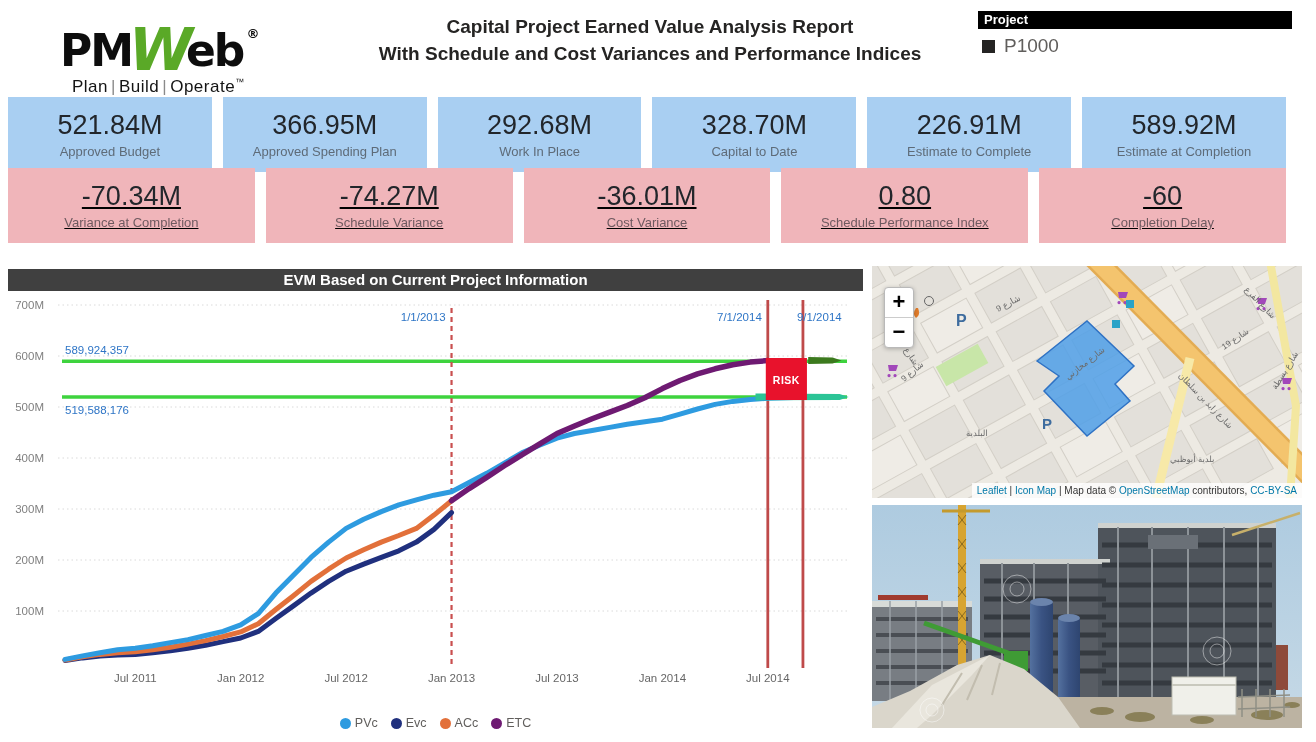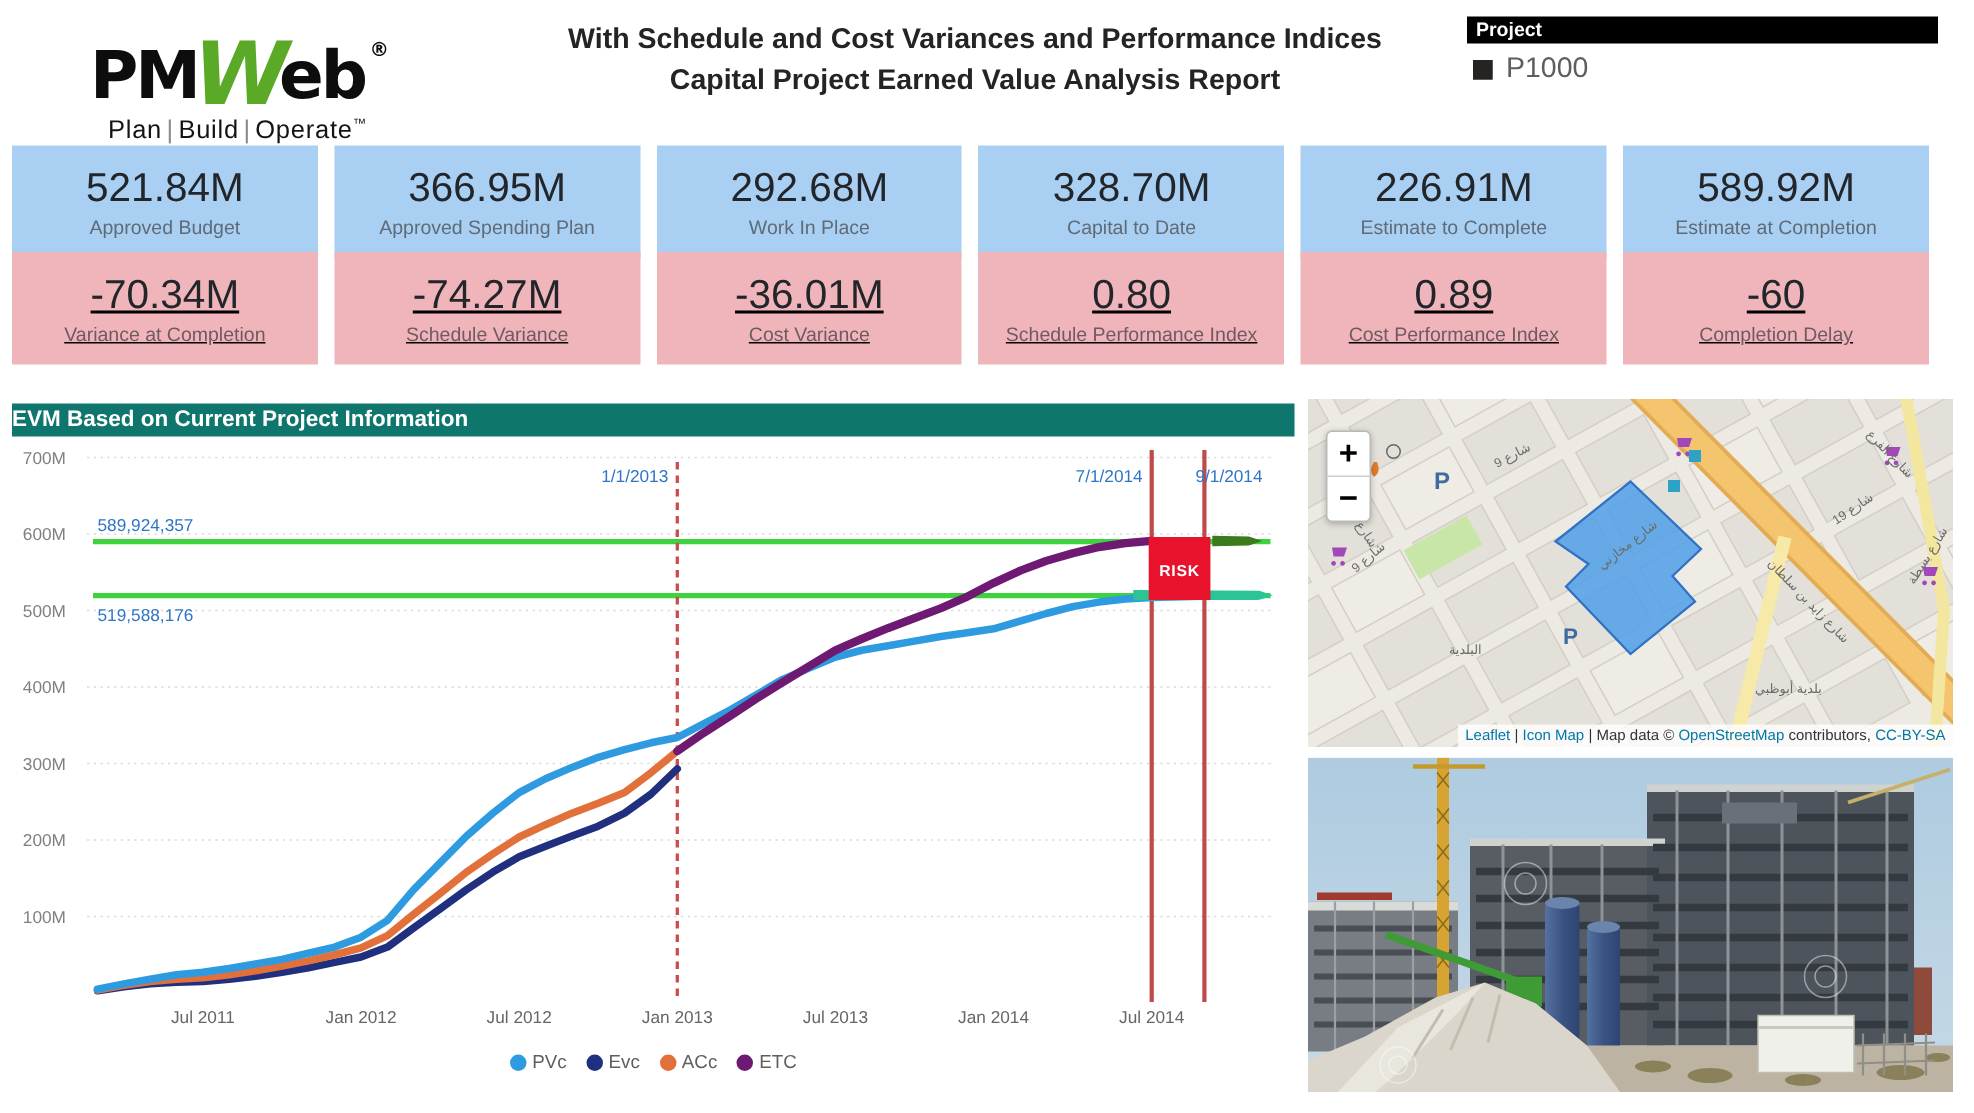--- a/index.html
+++ b/index.html
@@ -32,23 +32,23 @@
   .kpi-row.row-pink { top:168px;text-decoration:underline; }
   .kpi-card { flex:1; height:75px; display:flex; flex-direction:column; align-items:center; justify-content:center; gap:3px; }
   .row-blue .kpi-card { background:#A9CFF2; }
   .row-pink .kpi-card { background:#F0B5BA; }
   .kpi-value { font-size:27px; color:#22262B; }
   .kpi-label { font-size:13px; color:#5E6B78; }
   .row-pink .kpi-label { color:#6F5A60; }
 
   
   .chart-panel { position:absolute; left:8px; top:269px; width:855px; }
-  .chart-title-bar { height:22px; background:#0f766e; color:#fff; font-size:15px; font-weight:bold;
-    text-align:left; line-height:22px; }
-  .chart-legend { margin-top:0; display:flex; justify-content:center; align-items:flex-start; gap:13px; }
+  .chart-title-bar { height:22px; background:#404040; color:#fff; font-size:15px; font-weight:bold;
+    text-align:center; line-height:22px; }
+  .chart-legend { margin-top:16px; display:flex; justify-content:center; align-items:flex-start; gap:13px; }
   .legend-item { display:flex; align-items:center; gap:4px; font-size:12.5px; color:#605E5C; }
   .legend-dot { width:11px; height:11px; border-radius:50%; }
 
   
   .map-panel { position:absolute; left:872px; top:266px; width:430px; height:232px; overflow:hidden; background:#EDEAE3; }
   .map-attribution { position:absolute; right:0; bottom:0; background:rgba(255,255,255,.8);
     font-size:10px; color:#333; padding:2px 5px; white-space:nowrap; }
   .map-attribution .attr-link { color:#0078A8; text-decoration:none; cursor:pointer; }
   .map-zoom { position:absolute; left:12px; top:21px; width:30px; height:61px; background:#fff;
     border:1px solid #b9b9b9; border-radius:4px; box-shadow:0 1px 4px rgba(0,0,0,.25); }
@@ -61,22 +61,22 @@
 </style>
 </head>
 <body>
 
 <div class="logo">
   <div class="logo-main"><span>PM</span><span class="logo-w">W</span><span>eb</span><span class="logo-reg">®</span></div>
   <div class="logo-tagline"><span>Plan</span><span class="logo-sep">|</span><span>Build</span><span class="logo-sep">|</span><span>Operate</span><span class="logo-tm">™</span></div>
 </div>
 
 <div class="report-title">
+  <div>Capital Project Earned Value Analysis Report</div>
   <div>With Schedule and Cost Variances and Performance Indices</div>
-  <div>Capital Project Earned Value Analysis Report</div>
 </div>
 
 <div class="slicer">
   <div class="slicer-header">Project</div>
   <div class="slicer-item">
     <span class="slicer-checkbox"></span>
     <span class="slicer-label">P1000</span>
   </div>
 </div>
 
@@ -115,24 +115,20 @@
       <div class="kpi-value">-74.27M</div>
       <div class="kpi-label">Schedule Variance</div>
     </div>
     <div class="kpi-card">
       <div class="kpi-value">-36.01M</div>
       <div class="kpi-label">Cost Variance</div>
     </div>
     <div class="kpi-card">
       <div class="kpi-value">0.80</div>
       <div class="kpi-label">Schedule Performance Index</div>
-    </div>
-    <div class="kpi-card">
-      <div class="kpi-value">0.89</div>
-      <div class="kpi-label">Cost Performance Index</div>
     </div>
     <div class="kpi-card">
       <div class="kpi-value">-60</div>
       <div class="kpi-label">Completion Delay</div>
     </div>
   </div>
 
 <div class="chart-panel">
   <div class="chart-title-bar">EVM Based on Current Project Information</div>
   <svg id="evm-svg" width="855" height="405">

